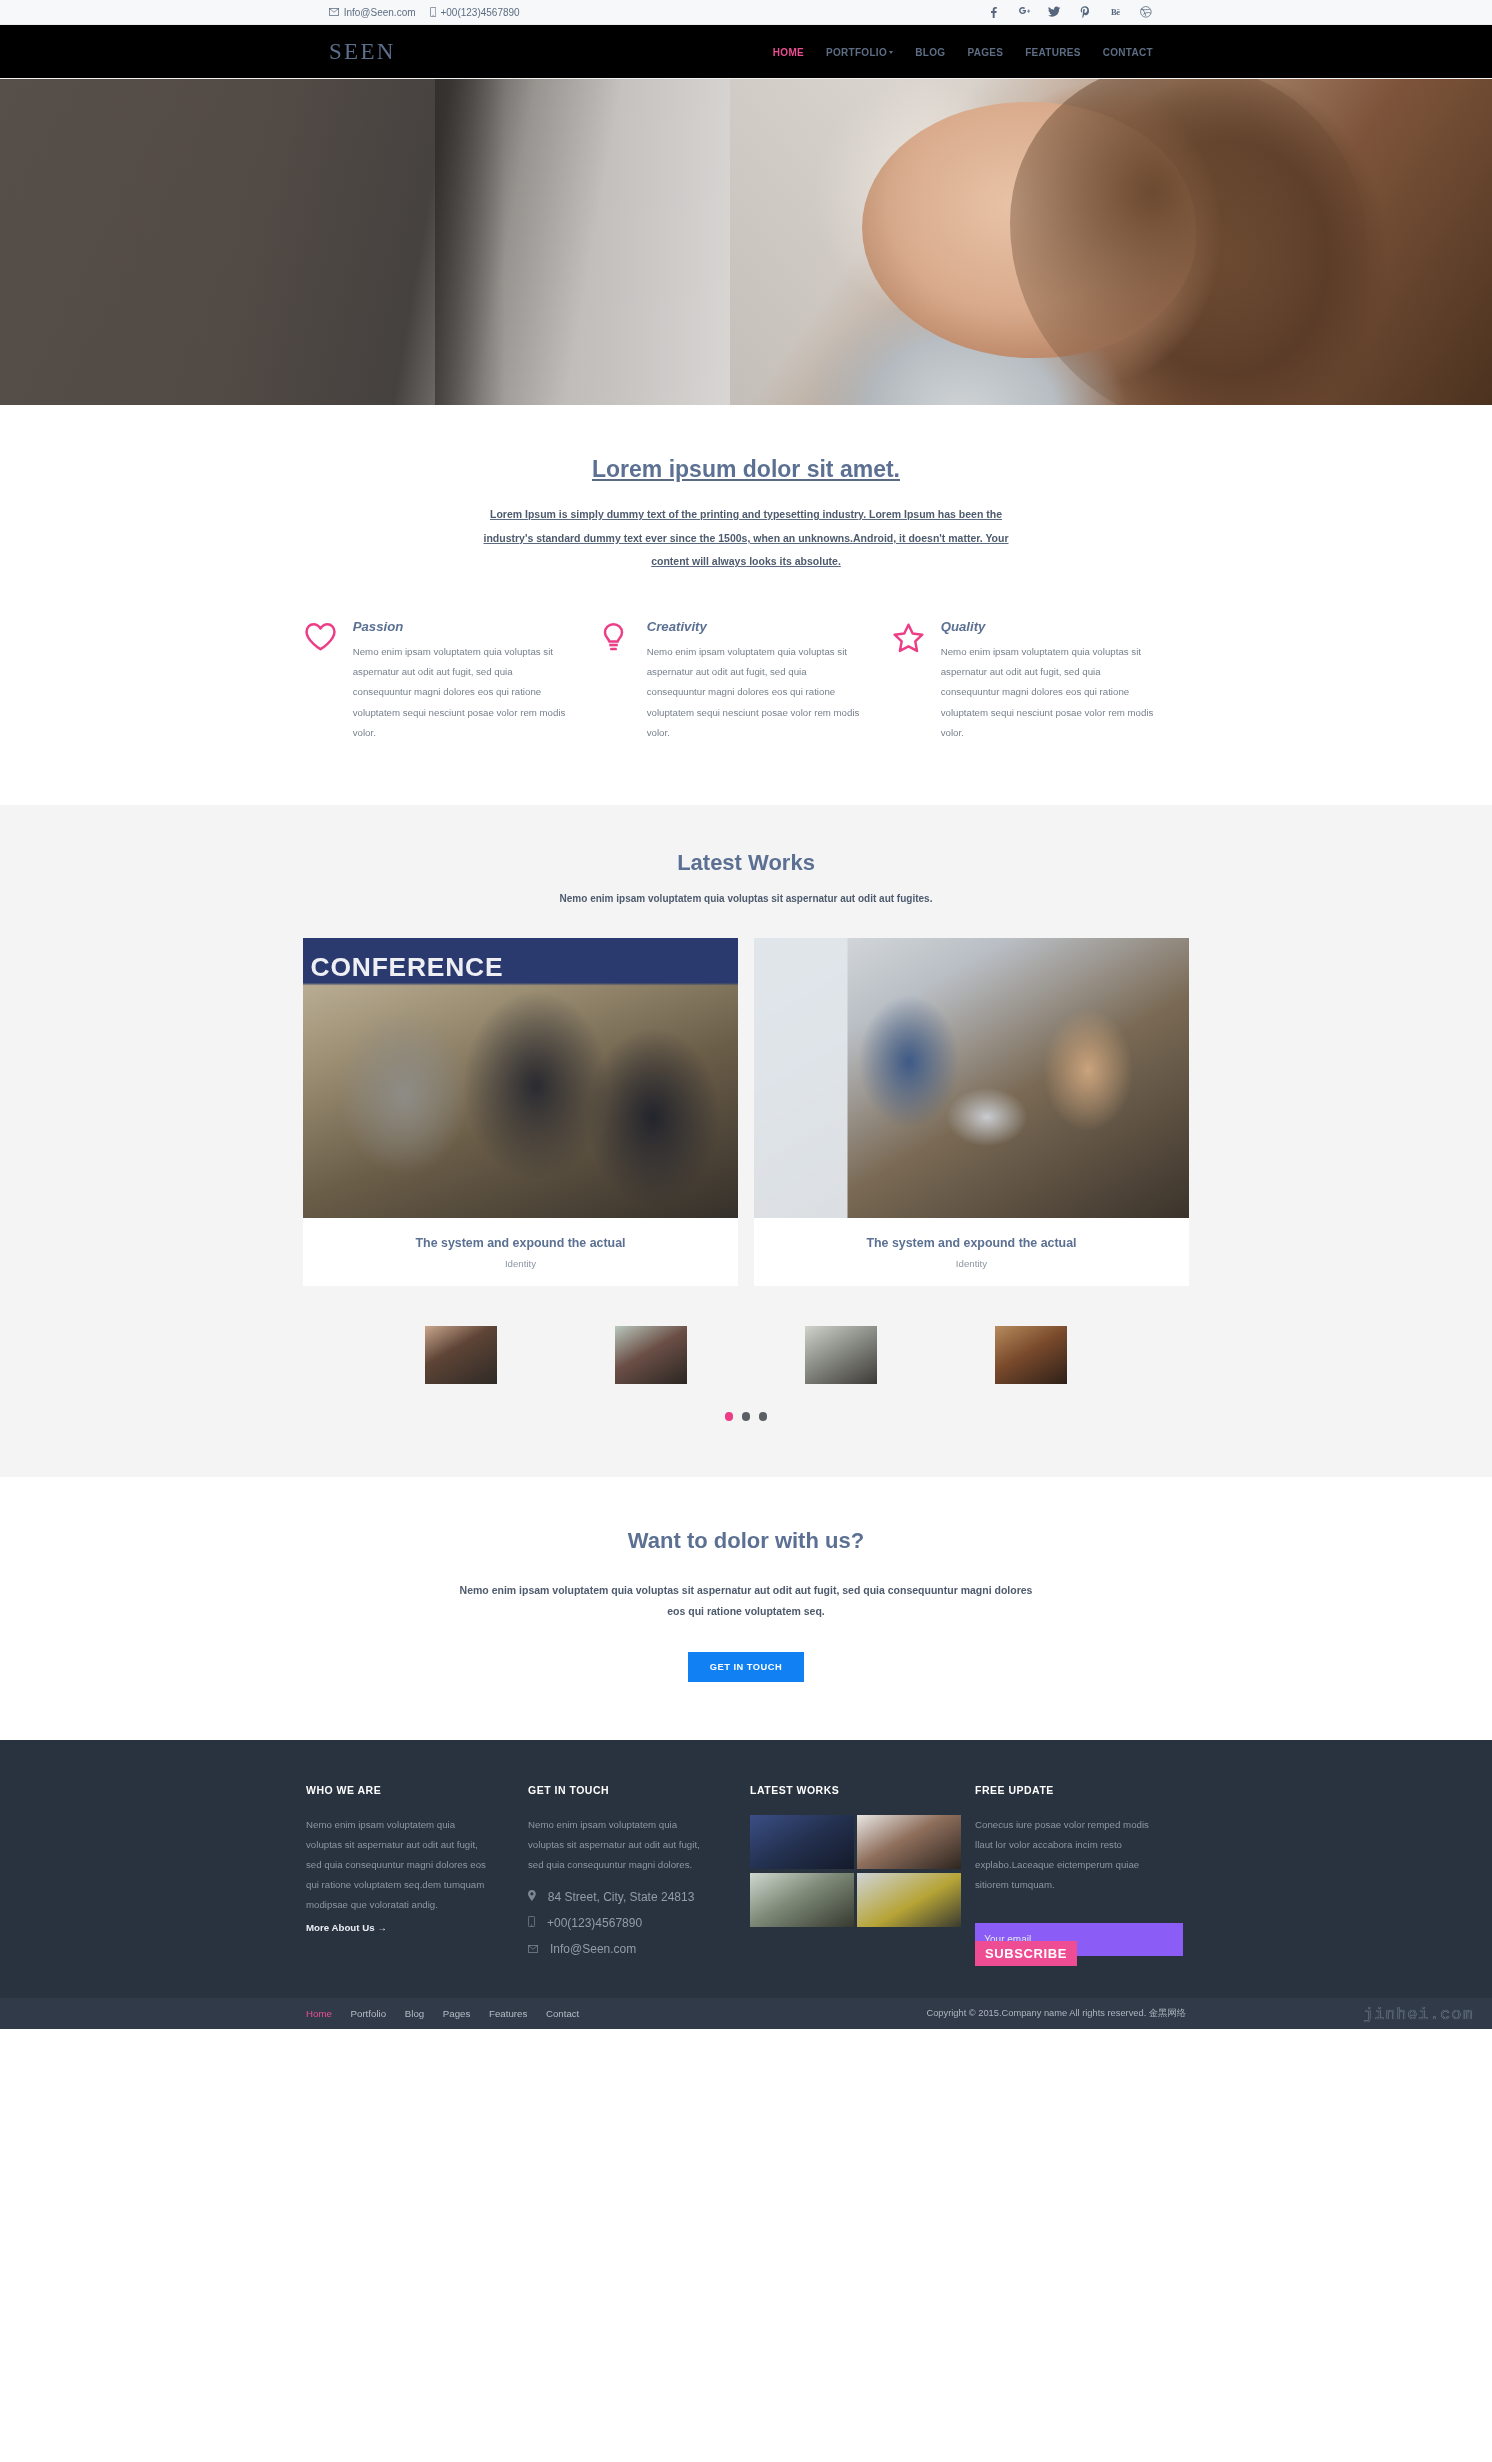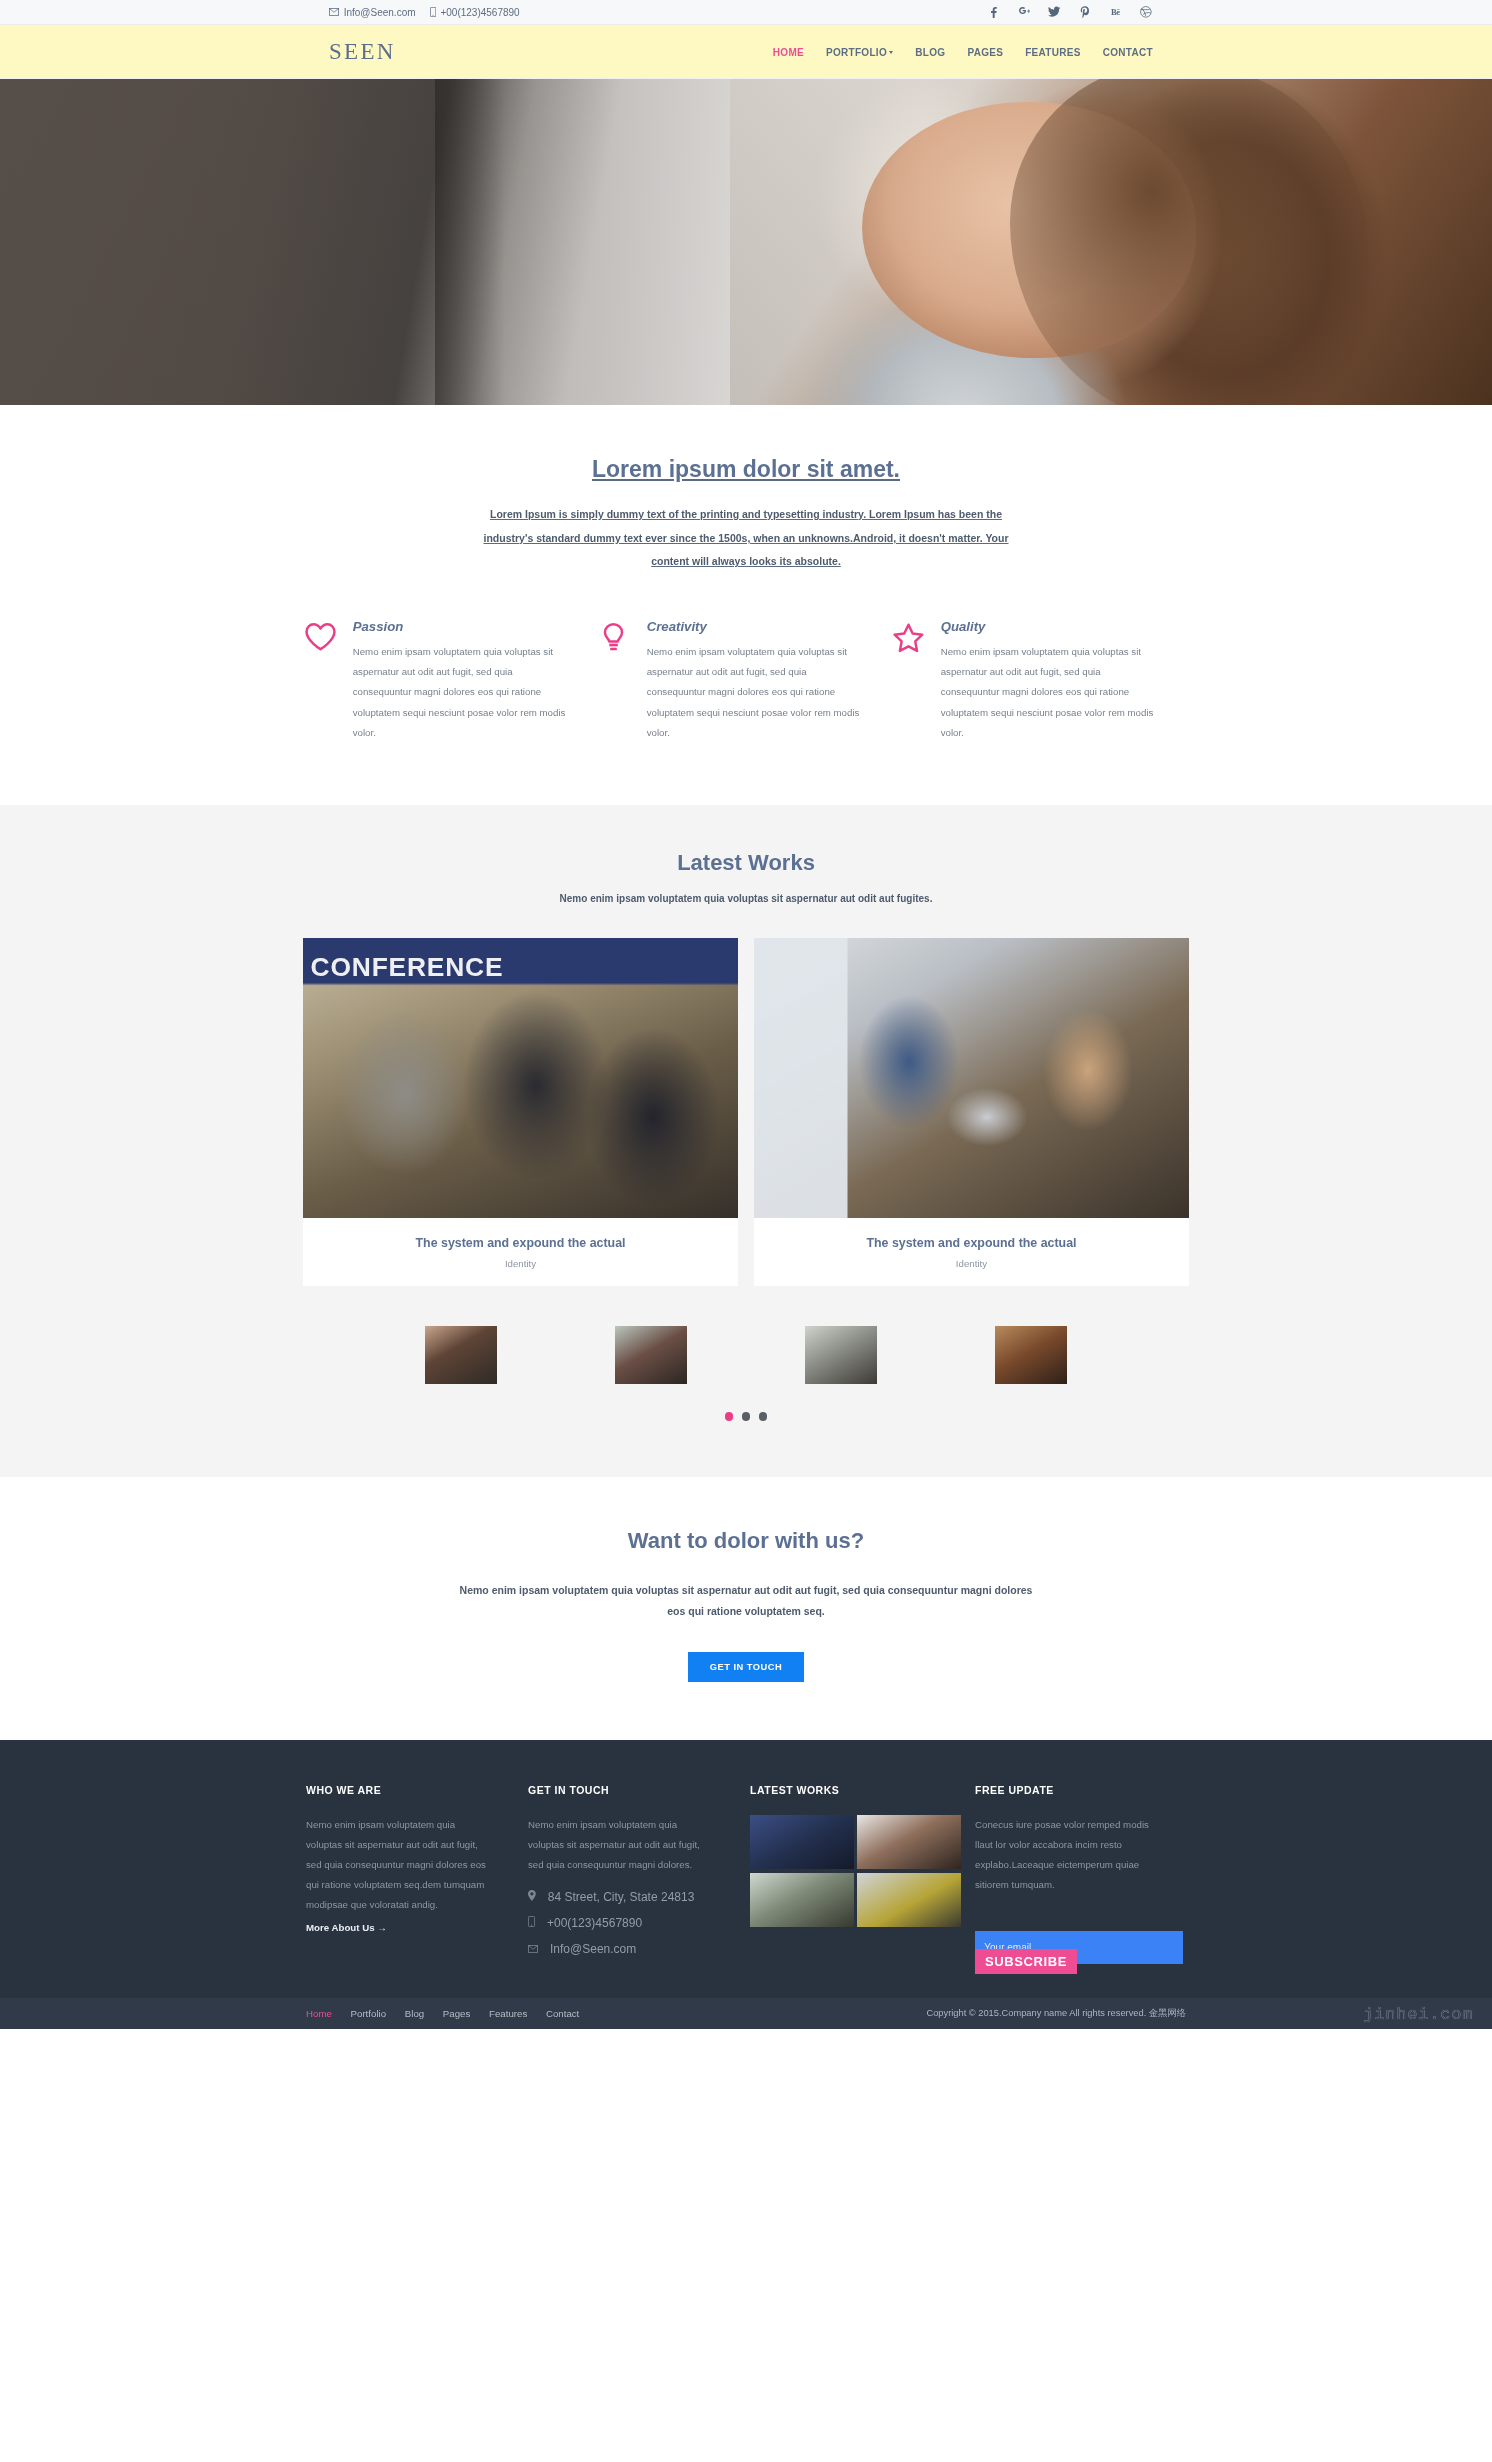--- a/index.html
+++ b/index.html
@@ -21,21 +21,21 @@
   }
   .topbar .wrap { display:flex; align-items:center; justify-content:space-between; height:25px; }
   .tb-left { display:flex; align-items:center; gap:14px; font-size:10px; color:#5d6d83; margin-left:34px;}
   .tb-item { display:flex; align-items:center; gap:4.7px; }
   .tb-item svg { display:block; }
   .tb-social { display:flex; align-items:center; gap:18px; margin-right:45px; }
   .tb-social a { color:#56667d; display:flex; align-items:center; justify-content:center; width:12.4px; height:12.4px; font-size:11.7px; text-decoration:none; font-weight:bold;}
   .tb-social .bh { font-size:8.5px; letter-spacing:-0.4px; font-family:"Liberation Serif", serif; }
 
   
-  .header { background:#fef9c3; height:54px; border-bottom:0.8px solid #f0f0f0; }
+  .header { background:#000000; height:54px; border-bottom:0.8px solid #f0f0f0; }
   .header .wrap { display:flex; align-items:center; height:54px; }
   .logo {
     font-family:"Liberation Serif", serif;
     font-size:23px; letter-spacing:2.3px; color:#5b6f8c; font-weight:400;
     margin-left:34px;
   }
   .mainnav { margin-left:auto; display:flex; align-items:center; gap:0; margin-right:33px; }
   .mainnav a {
     text-decoration:none; color:#5d6d83; font-size:10px; font-weight:bold;
     letter-spacing:0.3px; padding:0 11px; text-transform:uppercase;
@@ -159,21 +159,21 @@
   .fcol p { color:#8d96a3; font-size:9.7px; line-height:2.05; }
   .more { display:block; margin-top:7.8px; color:#e9eef5; font-size:9.7px; font-weight:bold; text-decoration:none; }
   .fcontact { margin-top:15.5px; }
   .fcontact div { display:flex; align-items:center; gap:12px; color:#939ca9; font-size:12px; margin-bottom:11.7px; }
   .fgrid { display:grid; grid-template-columns:1fr 1fr; gap:3.9px; width:211px; }
   .fthumb { height:54px; }
   .g1{background:linear-gradient(150deg,#3b4f86 0%,#23304f 50%,#141a2a 100%);}
   .g2{background:linear-gradient(150deg,#e8e6e4 0%,#8f6f5c 45%,#2e2520 100%);}
   .g3{background:linear-gradient(150deg,#cfd8cf 0%,#7e8a78 45%,#36392f 100%);}
   .g4{background:linear-gradient(150deg,#cfd4d8 0%,#b6a436 55%,#3a3a30 100%);}
-  .subscribe { position:relative; margin-top:36px; width:208px; height:33px; background:#3b82f6; }
+  .subscribe { position:relative; margin-top:28px; width:208px; height:33px; background:#8b5cf6; }
   .subscribe input {
     width:100%; height:33px; background:transparent; border:0; outline:none;
     color:#e9edf2; font-size:10px; padding:0 9.3px; font-family:inherit;
   }
   .subscribe input::placeholder { color:#e2e7ec; }
   .sub-btn {
     position:absolute; left:0; top:18.7px; background:#ee4d94; color:#fff;
     border:0; font-size:13px; font-weight:bold; letter-spacing:0.6px;
     padding:4.7px 10px; cursor:pointer; font-family:inherit;
   }

